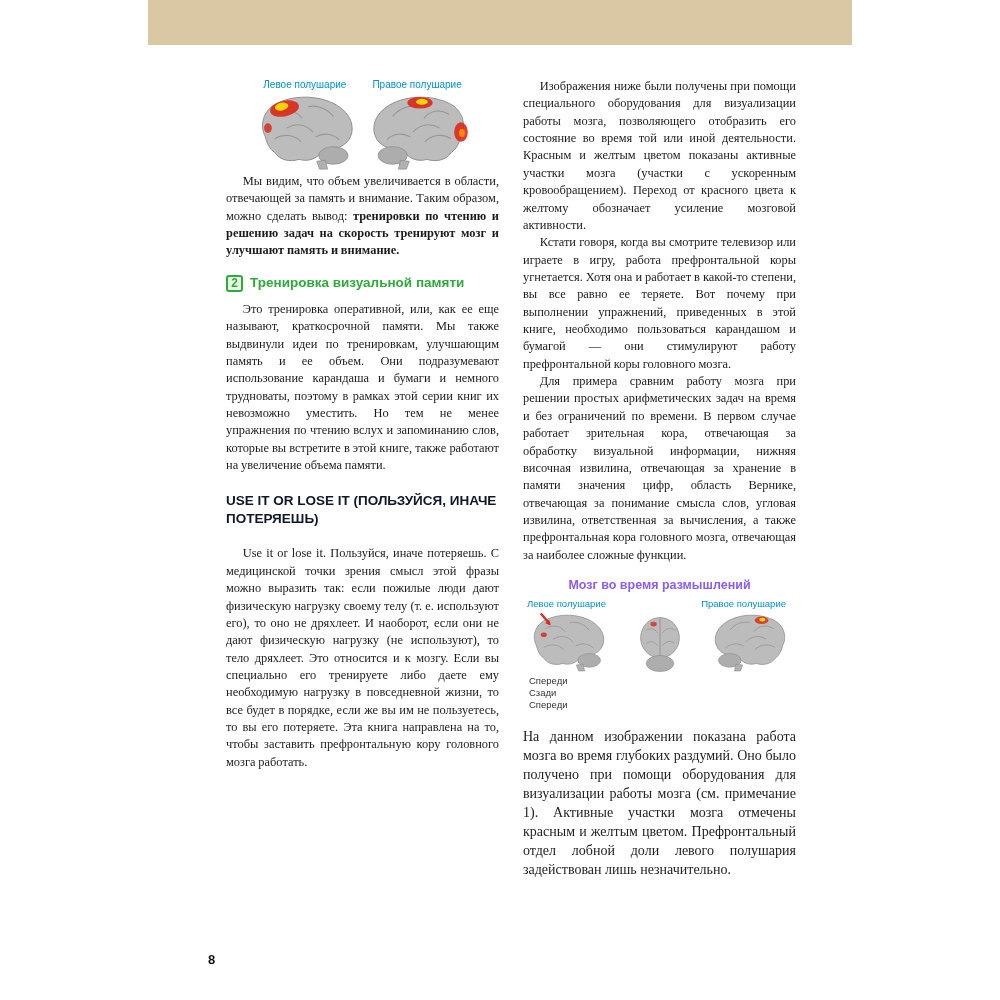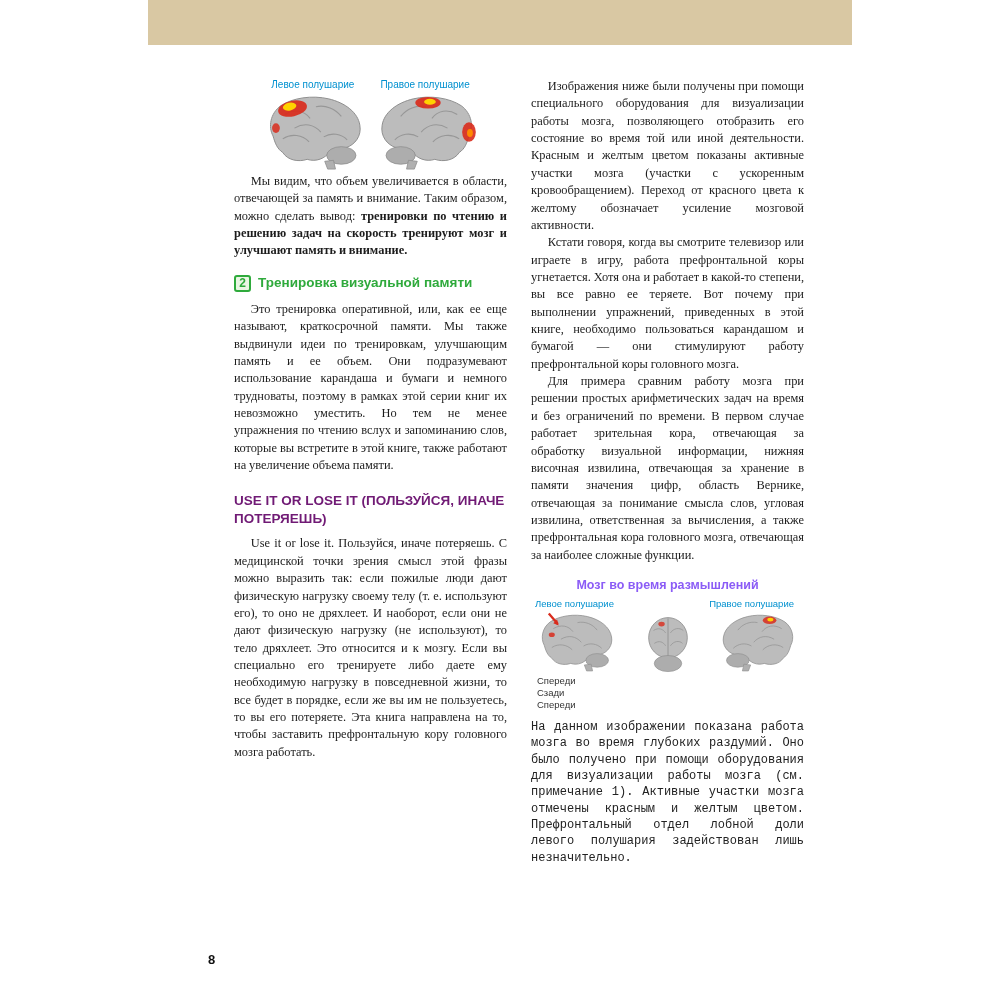--- a/index.html
+++ b/index.html
@@ -5,21 +5,21 @@
   * { margin:0; padding:0; box-sizing:border-box; }
   html,body { width:1000px; height:1000px; background:#ffffff; overflow:hidden; }
   body { font-family:"Liberation Serif", serif; color:#1c1c1c; position:relative; }
 
   .top-band{
     position:absolute; left:148px; top:0; width:704px; height:45px;
     background:#d9c8a3;
   }
 
   .content{
-    position:absolute; left:234px; top:78px; width:570px;
+    position:absolute; left:226px; top:78px; width:570px;
     display:flex; gap:24px;
   }
   .col{ width:273px; }
 
   p.body{
     font-size:12.4px; line-height:1.4; text-align:justify;
     text-indent:1.35em; word-spacing:-0.02em;
   }
   p.caption1{
     font-size:12.4px; line-height:1.4; text-align:justify;
@@ -45,22 +45,22 @@
   .num-box{
     flex:0 0 auto; width:17px; height:17px; margin-top:1px;
     border:2px solid #2faa3c; border-radius:3px; background:#eaf6e4;
     color:#2faa3c; font-size:12px; font-weight:bold;
     display:flex; align-items:center; justify-content:center;
   }
 
   
   h2.blue-heading{
     font-family:"Liberation Sans", sans-serif;
-    font-size:13.5px; line-height:1.3; color:#701a75;
-    margin:18px 0 8px 0;
+    font-size:13.5px; line-height:1.3; color:#0f172a;
+    margin:18px 0 18px 0;
   }
 
   
   .fig2{ margin-top:14px; }
   .fig2-title{
     font-family:"Liberation Sans", sans-serif;
     font-size:12.5px; font-weight:bold; color:#8b5cf6;
     text-align:center; margin-bottom:6px;
   }
   .fig2-labels{
@@ -71,23 +71,23 @@
   .fig2 .brain-row{
     display:flex; justify-content:space-between; align-items:flex-end;
     margin-top:2px; padding:0 2px;
   }
   .fig2-sublabels{
     display:flex; justify-content:space-between; padding:0 16px 0 6px;
     font-family:"Liberation Sans", sans-serif;
     font-size:9.5px; color:#333; line-height:12px; margin-top:1px;flex-direction:column;
   }
   p.caption2{
-    font-family:Liberation Mono, monospace;
-    font-size:12px; line-height:1.36; text-align:justify;
-    color:#222; margin-top:8px;
+    font-family:Liberation Serif, serif;
+    font-size:14px; line-height:1.36; text-align:justify;
+    color:#222; margin-top:16px;
   }
 
   .page-number{
     position:absolute; left:208px; top:952px;
     font-family:"Liberation Sans", sans-serif;
     font-size:13px; font-weight:bold; color:#111;
   }
 </style>
 </head>
 <body>

